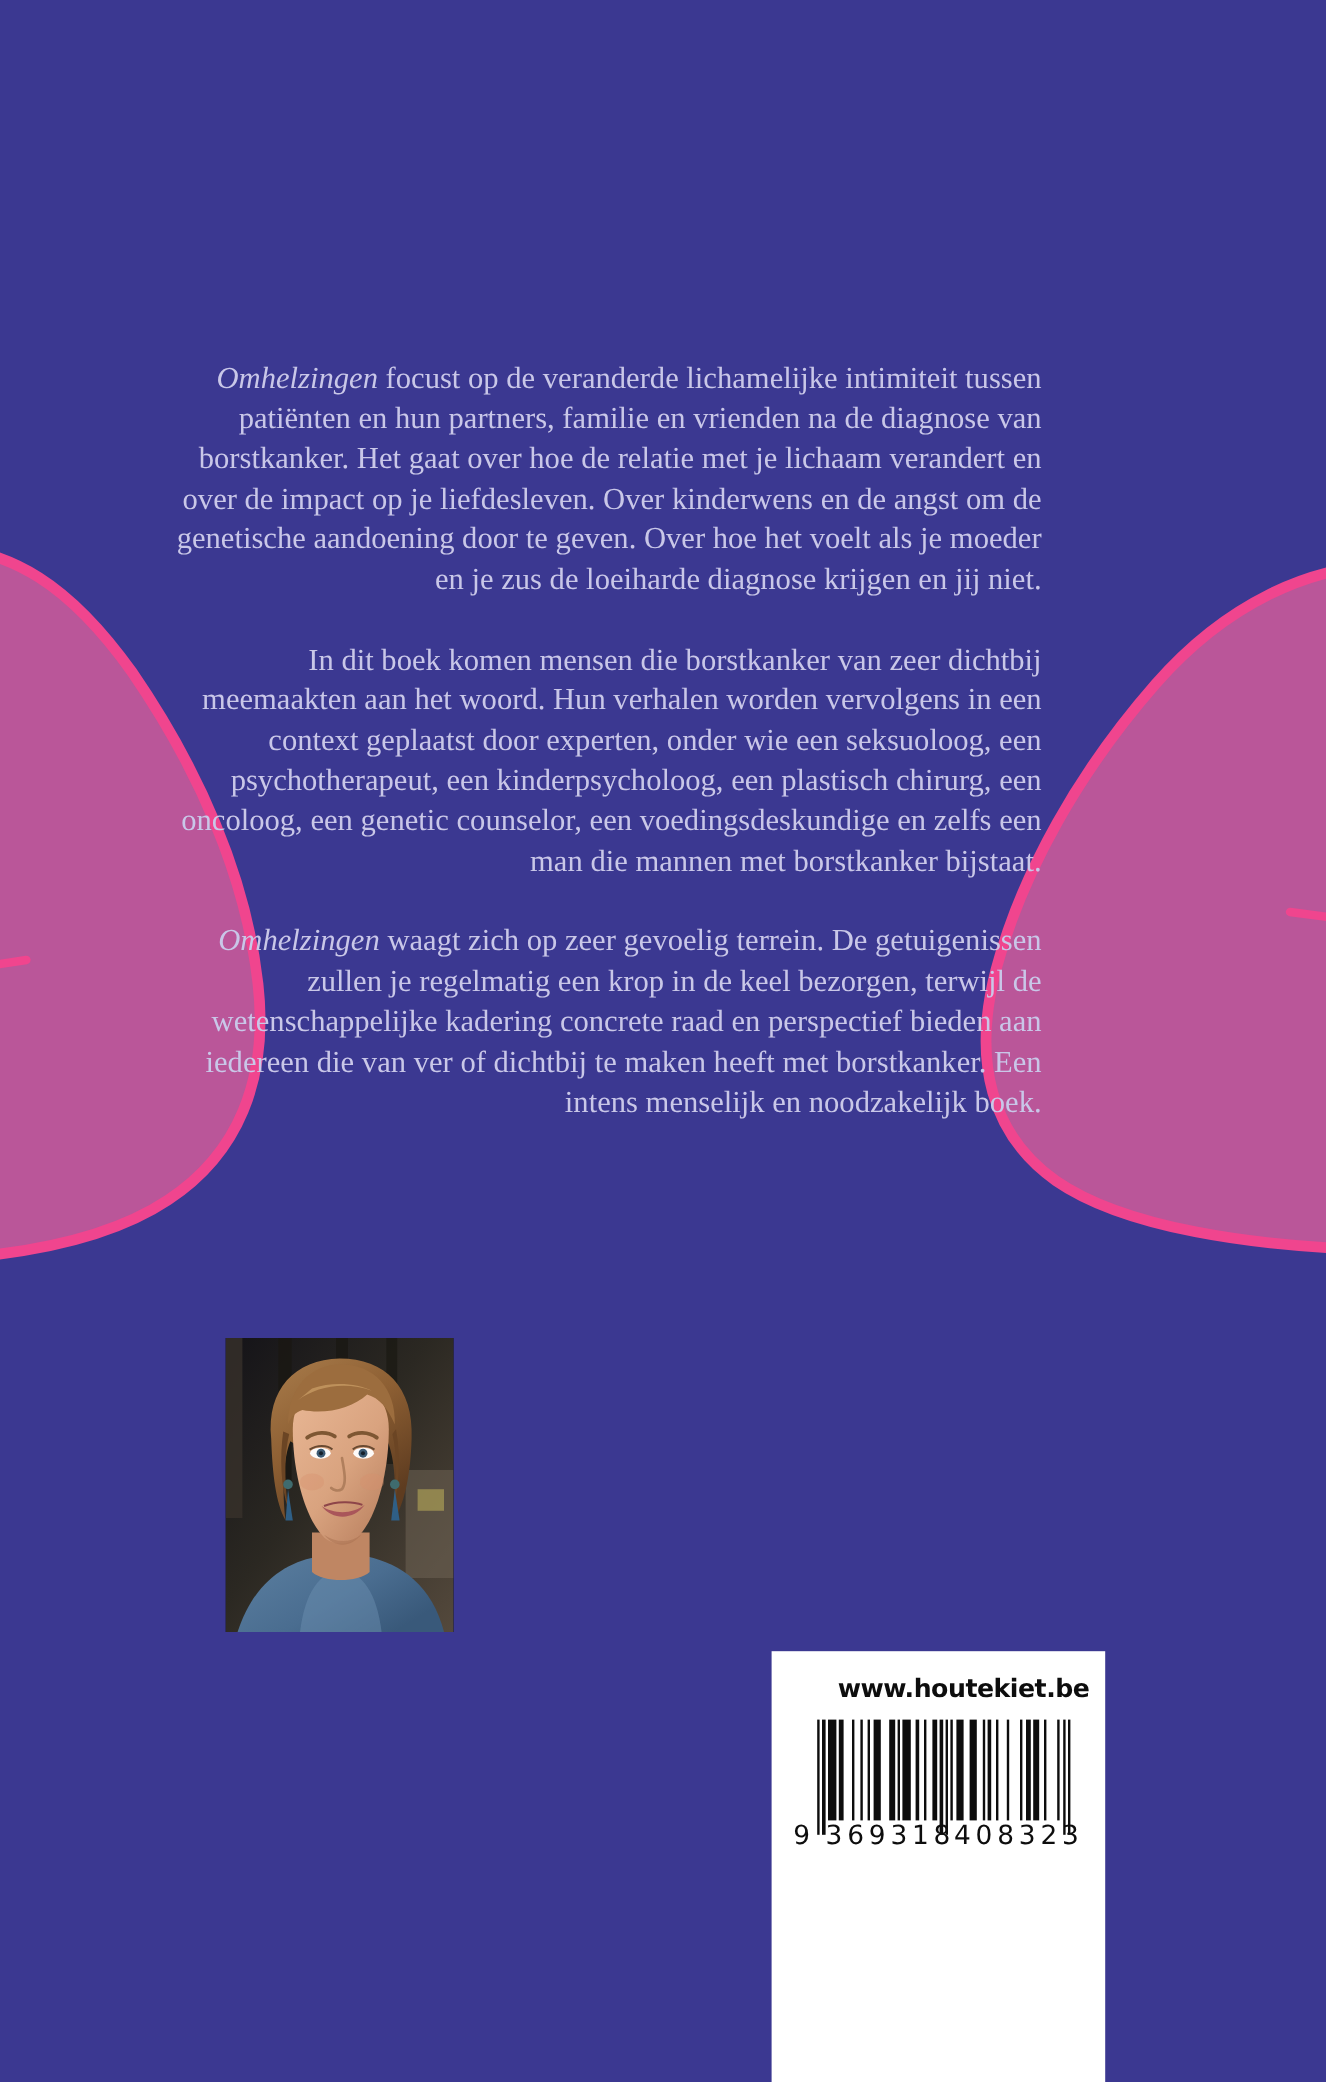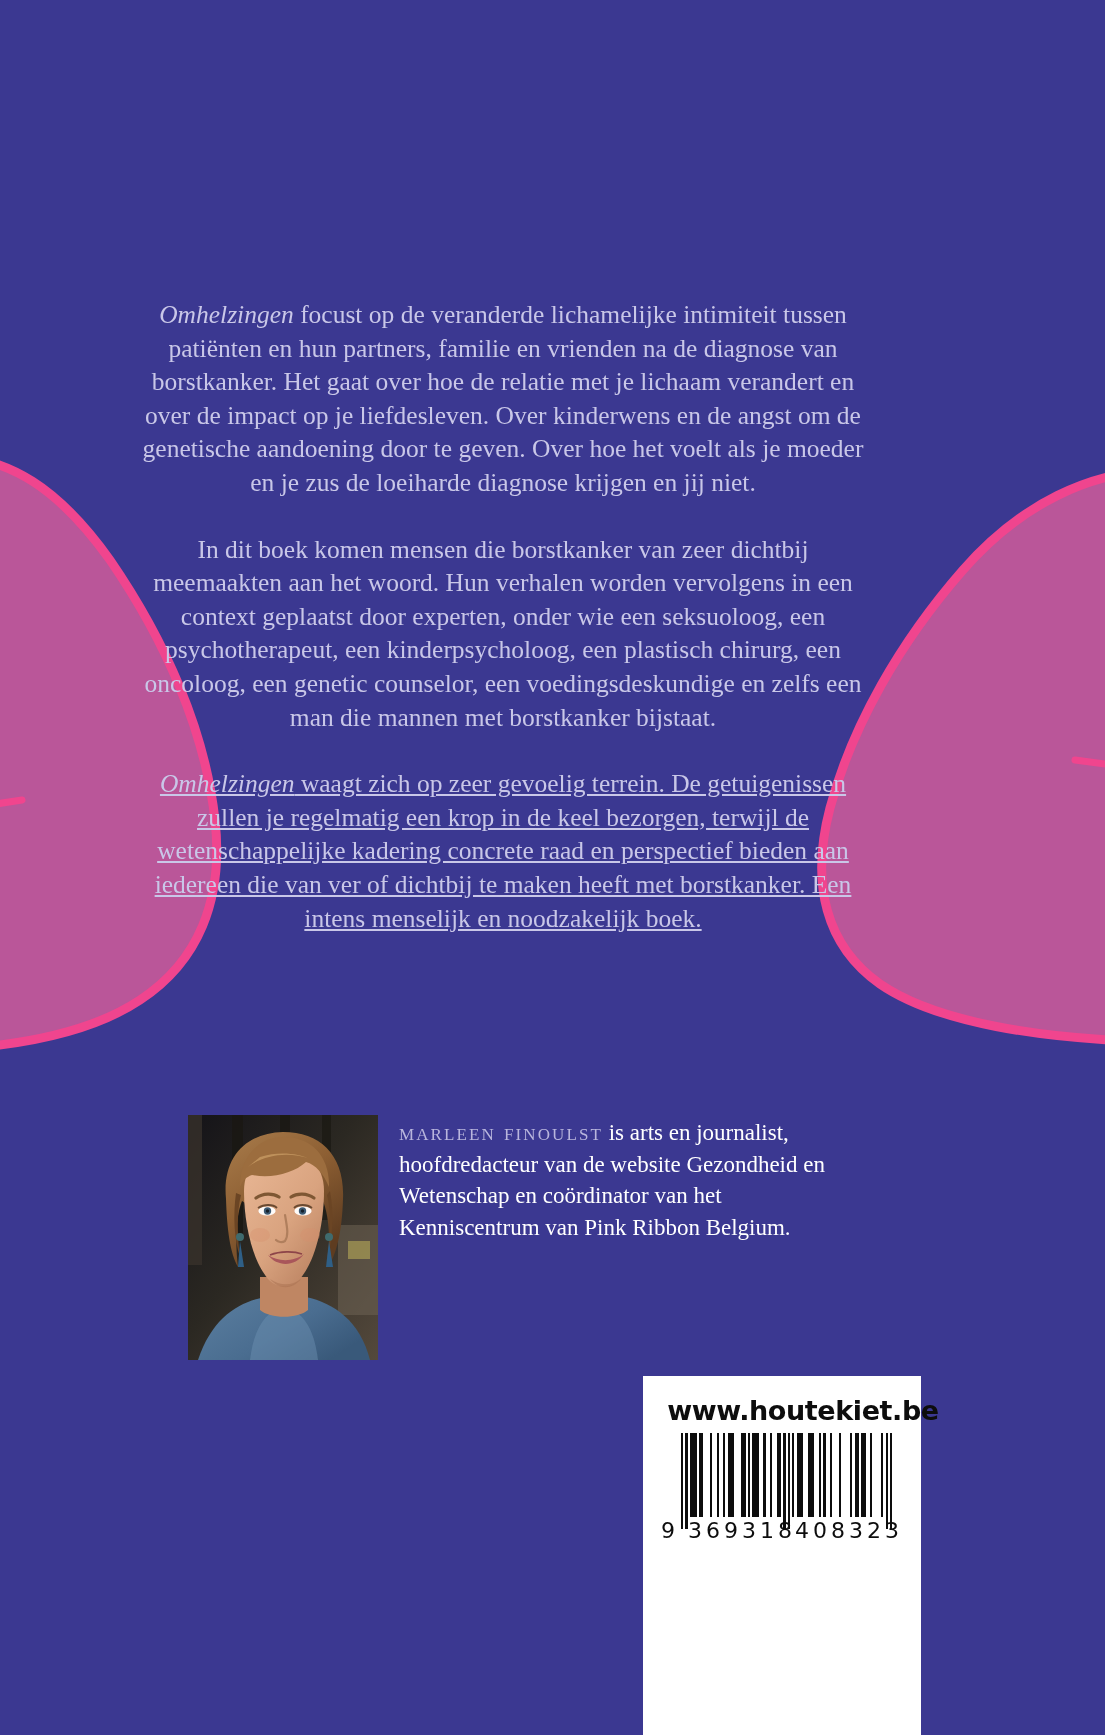--- a/index.html
+++ b/index.html
@@ -38,29 +38,29 @@
     padding: 0 150px;
     box-sizing: border-box;
   }
 
   
   .body-copy {
     position: absolute;
     left: 138px;
     top: 298px;
     width: 730px;
-    text-align: center;
+    text-align: right;
     color: #c9c7e8;
     font-size: 25.5px;
     line-height: 33.6px;
   }
   .body-copy p {
     margin: 0 0 33px 0;
   }
-  .body-copy p:last-child { margin-bottom: 17px; text-decoration: underline; }
+  .body-copy p:last-child { margin-bottom: 17px; }
   .ital { font-style: italic; }
 
   
   .author-photo {
     position: absolute;
     left: 188px;
     top: 1115px;
     width: 190px;
     height: 245px;
     overflow: hidden;
@@ -92,21 +92,21 @@
     width: 278px;
     height: 359px;
     background: #ffffff;
   }
   .barcode-url {
     position: absolute;
     left: 0; top: 19px;
     width: 320px;
     text-align: center;
     font-family: "DejaVu Sans", "Liberation Sans", sans-serif;
-    font-size: 27px;
+    font-size: 21px;
     font-weight: 700;
     letter-spacing: -0.4px;
     color: #0d0d0d;
   }
   .barcode-bars {
     position: absolute;
     left: 38px; top: 57px;
     width: 212px; height: 84px;
     display: flex;
     align-items: flex-start;
@@ -240,23 +240,20 @@
 
       <circle cx="52" cy="122" r="4" fill="#3f6b6e"></circle>
       <path d="M 52 126 L 50 152 L 56 152 Z" fill="#2f5f86"></path>
       <circle cx="141" cy="122" r="4" fill="#3f6b6e"></circle>
       <path d="M 141 126 L 138 152 L 145 152 Z" fill="#2f5f86"></path>
 
       <path d="M 82 164 C 92 171 104 171 113 164 C 104 175 91 175 82 164 Z" fill="#a87050" opacity="0.5"></path>
     </svg>
   </div>
 
-  <div class="author-bio">
-    <span class="smallcaps">Marleen Finoulst</span><span> is arts en journalist, hoofdredacteur van de website Gezondheid en Wetenschap en coördinator van het Kenniscentrum van Pink Ribbon Belgium.</span>
-  </div>
 
   <div class="barcode-panel">
     <div class="barcode-url">www.houtekiet.be</div>
     <div class="barcode-bars">
         <i class="tall" style="display: block; width: 2.23158px; height: 96px; background: rgb(13, 13, 13);"></i>
         <span style="display: block; width: 2.23158px; height: 84px;"></span>
         <i class="tall" style="display: block; width: 2.23158px; height: 96px; background: rgb(13, 13, 13);"></i>
         <span style="display: block; width: 2.23158px; height: 84px;"></span>
         <i style="display: block; width: 6.69474px; height: 84px; background: rgb(13, 13, 13);"></i>
         <span style="display: block; width: 2.23158px; height: 84px;"></span>

